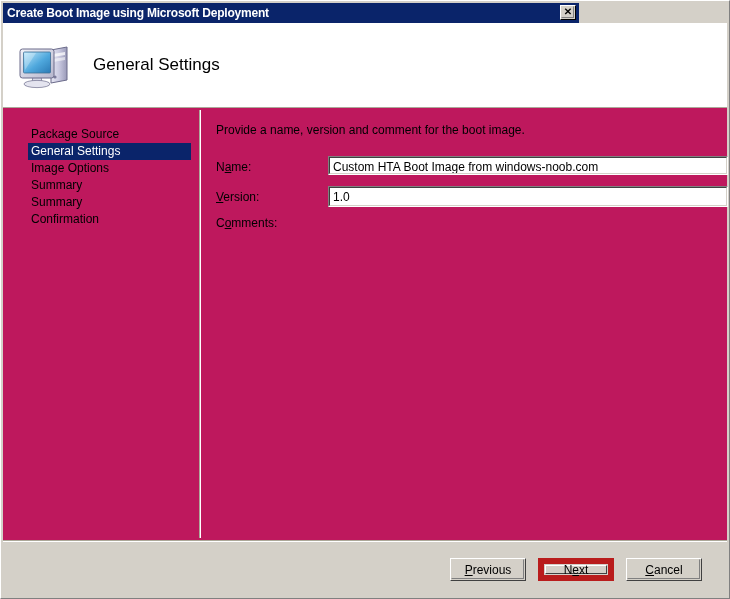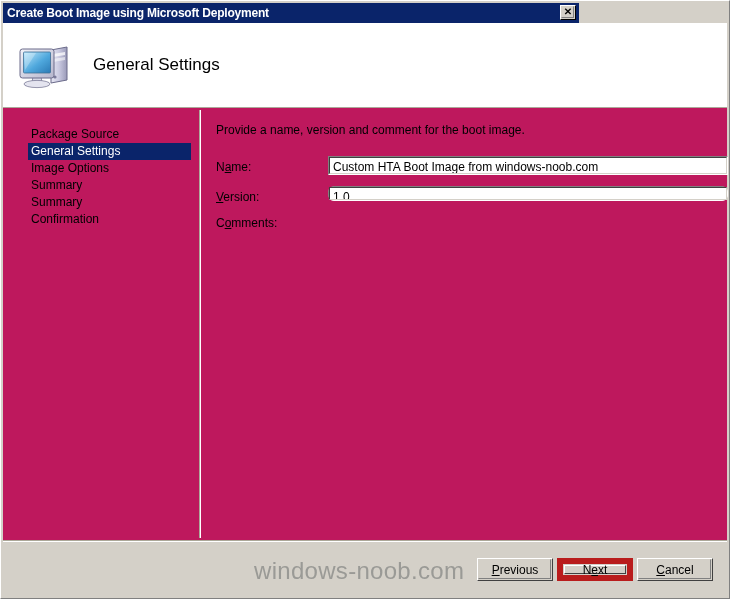--- a/index.html
+++ b/index.html
@@ -264,24 +264,24 @@
   .footer::before {
     content: "";
     position: absolute;
     left: 0; top: 0;
     width: 100%;
     height: 1px;
     background: #ffffff;
   }
   .btn-row {
     position: absolute;
-    right: 14px;
+    right: 25px;
     top: 17px;
     display: flex;
-    gap: 4px;
+    gap: 12px;
   }
   .btn {
     width: 76px;
     height: 23px;
     box-sizing: border-box;
     background: #d4d0c8;
     border: 1px solid #ffffff;
     border-right-color: #404040;
     border-bottom-color: #404040;
     position: relative;
@@ -408,21 +408,21 @@
       <div class="intro-text">Provide a name, version and comment for the boot image.</div>
 
       <div class="field-label" style="left:14px; top:52px;"><span>N</span><span class="akey">a</span><span>me:</span></div>
       <div class="sunken" style="left:94px; top:48px; width:400px; height:19px;">
         <div class="sunken-in">
           <div class="txt">Custom HTA  Boot Image from windows-noob.com</div>
         </div>
       </div>
 
       <div class="field-label" style="left:14px; top:82px;"><span></span><span class="akey">V</span><span>ersion:</span></div>
-      <div class="sunken" style="left:94px; top:78px; width:400px; height:15px;border-radius:6px;">
+      <div class="sunken" style="left:94px; top:78px; width:400px; height:21px;">
         <div class="sunken-in">
           <div class="txt">1.0</div>
         </div>
       </div>
 
       <div class="field-label" style="left:14px; top:108px;"><span>C</span><span class="akey">o</span><span>mments:</span></div>
     </div>
   </div>
 
   <div class="footer">
@@ -434,14 +434,13 @@
         <span class="btn-face">
           <span class="btn-label"><span>N</span><span class="akey">e</span><span>xt</span></span>
         </span>
       </button>
       <button class="btn">
         <span class="btn-label"><span></span><span class="akey">C</span><span>ancel</span></span>
       </button>
     </div>
   </div>
 
-  <div class="watermark">windows-noob.com</div>
 </div>
 
 </body></html>

